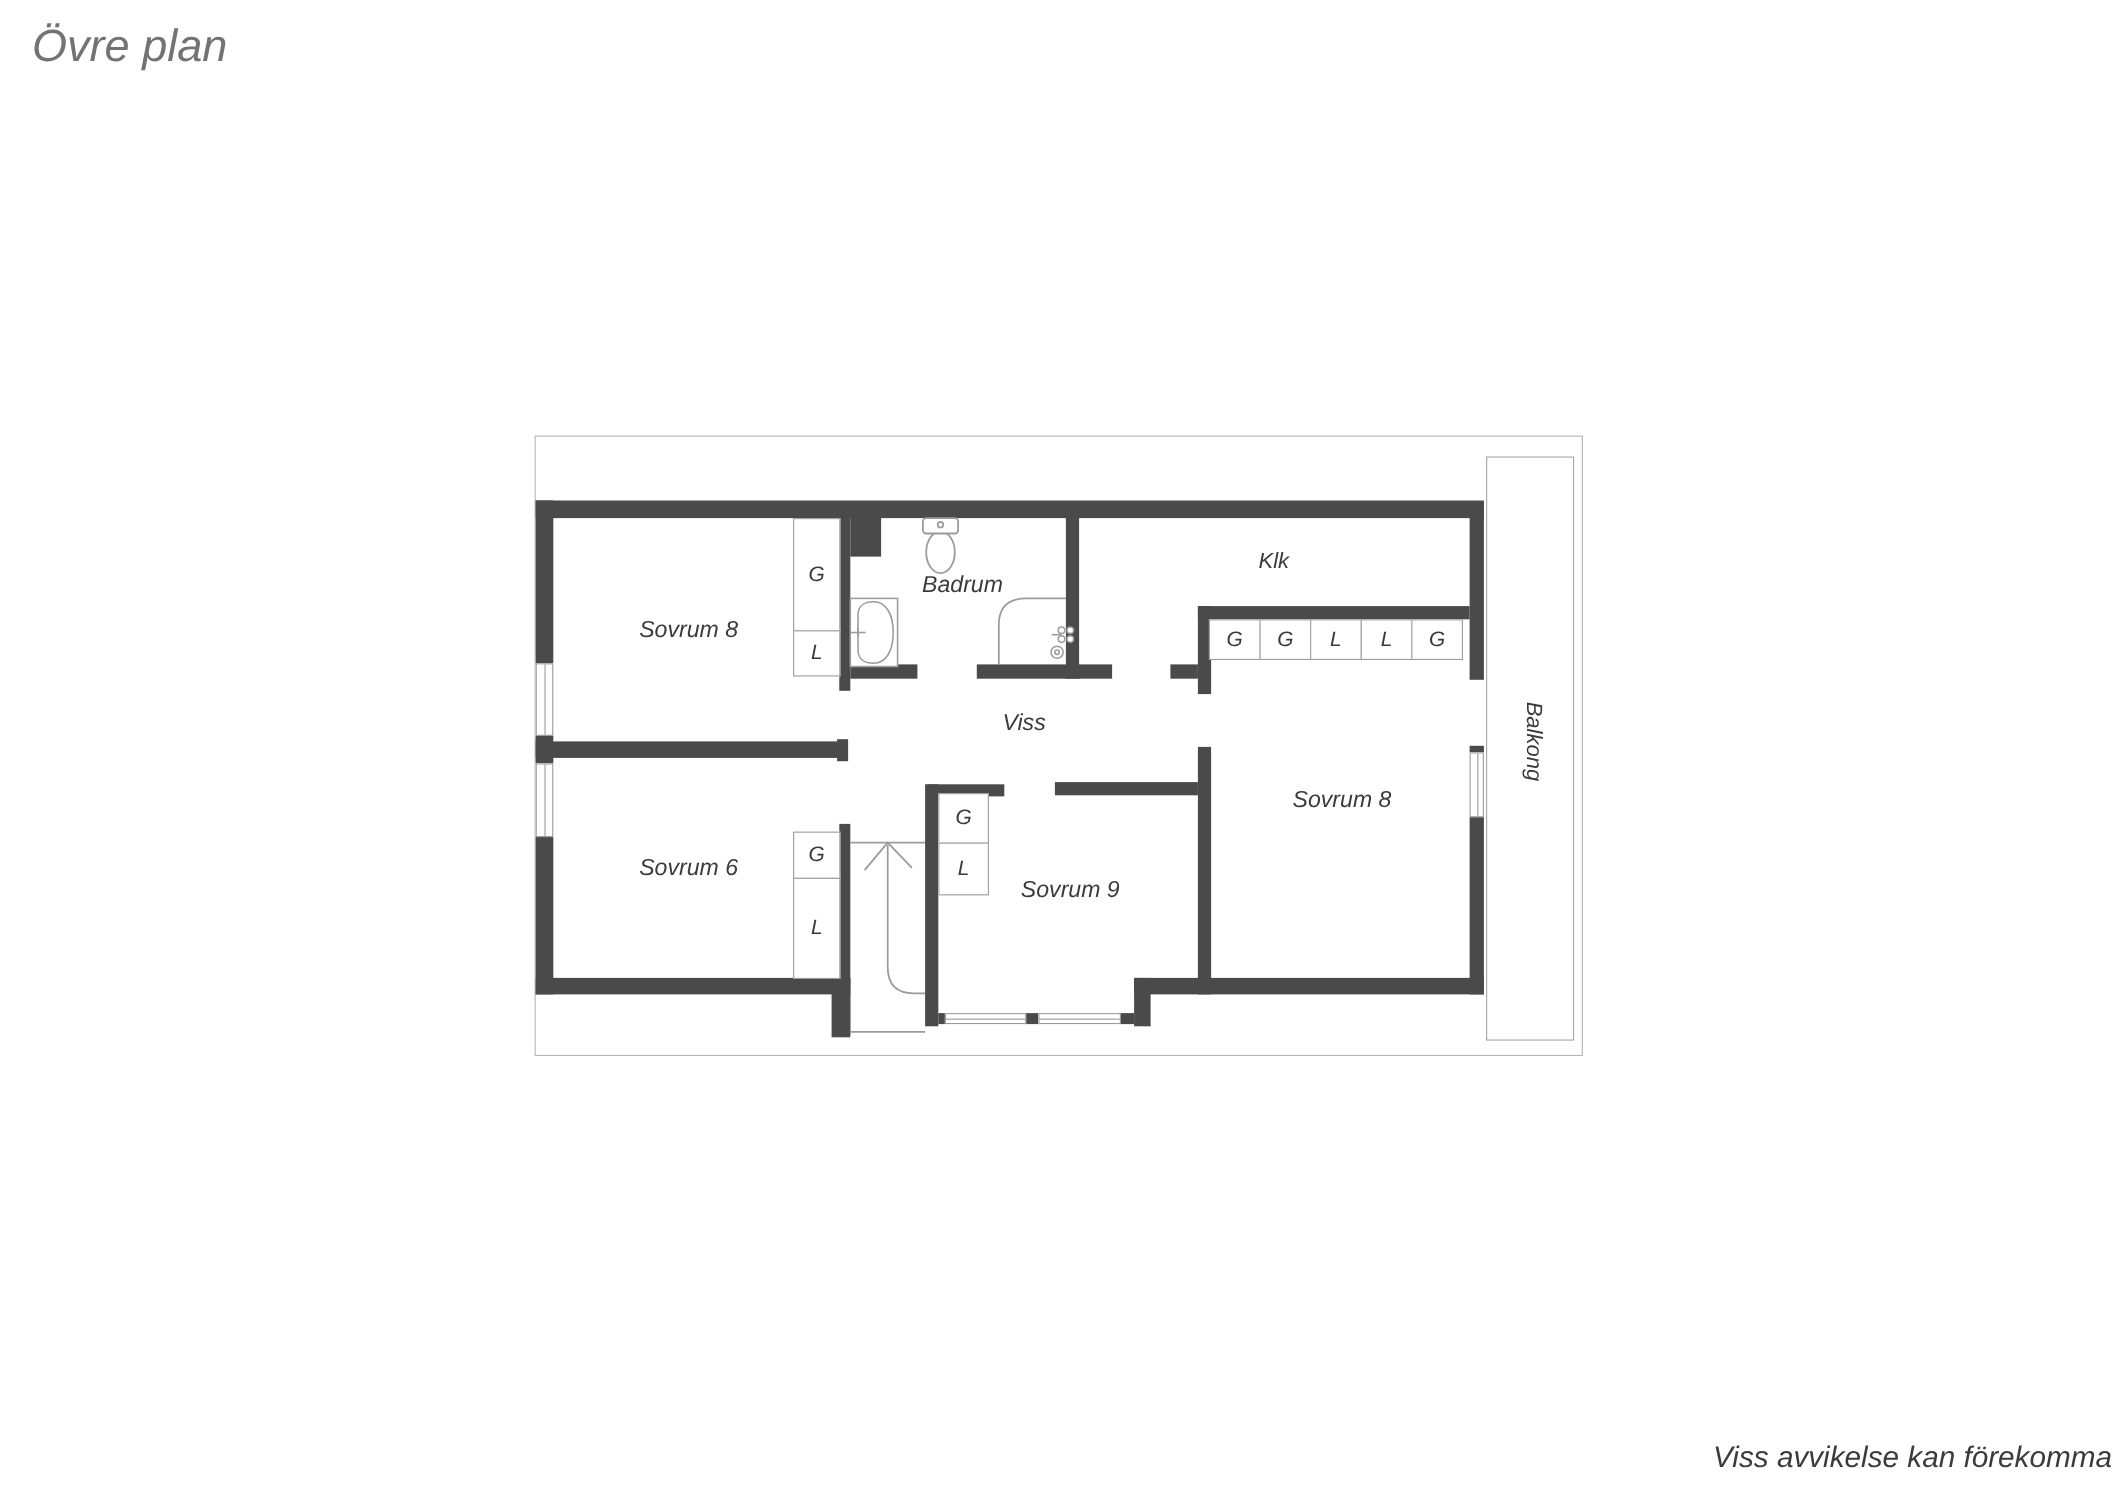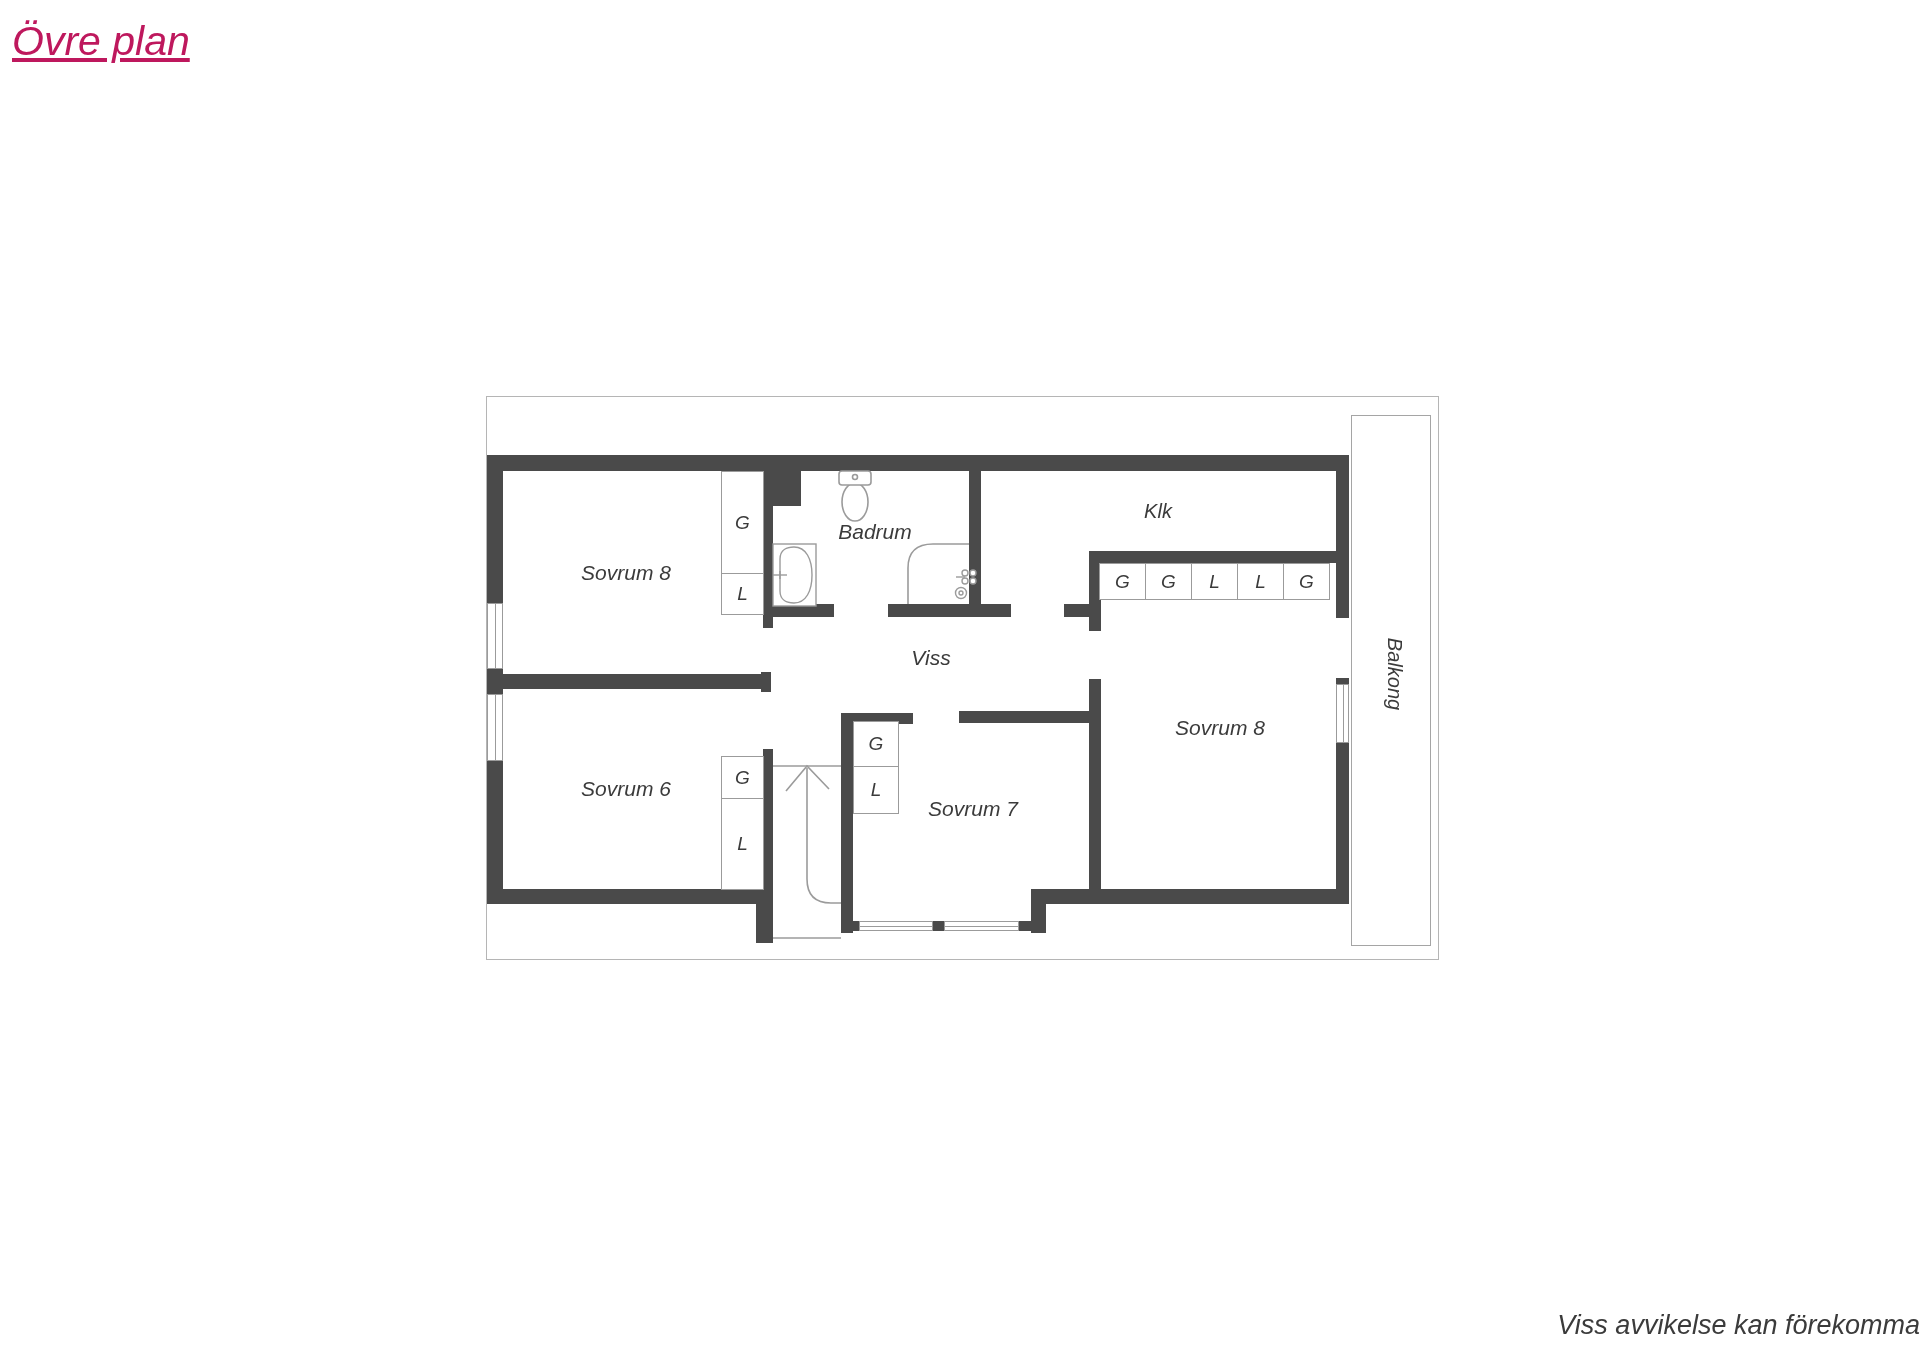--- a/index.html
+++ b/index.html
@@ -1,20 +1,20 @@
 <!DOCTYPE html>
 <html><head>
 <meta charset="utf-8">
 <style>
   html,body{margin:0;padding:0;background:#ffffff;}
   body{width:1920px;height:1357px;position:relative;overflow:hidden;
        font-family:"Liberation Sans", sans-serif;color:#3b3b3b;}
   .lbl{position:absolute;transform:translate(-50%,-50%);font-style:italic;
        color:#3b3b3b;white-space:nowrap;}
-  #title{position:absolute;left:12px;top:18px;font-size:41px;font-style:italic;color:#be185d;text-decoration:underline;}
+  #title{position:absolute;left:29px;top:18px;font-size:41px;font-style:italic;color:#737373;}
   #footer{position:absolute;left:0;top:1310px;width:100%;text-align:right;
           font-size:27px;font-style:italic;color:#3b3b3b;}
   #plan{position:absolute;left:486px;top:396px;width:951px;height:562px;
         border:1px solid #b5b5b5;background:#ffffff;}
   .wall{position:absolute;background:#4a4a4a;}
   .win{position:absolute;background:#ffffff;border:1px solid #9b9b9b;box-sizing:border-box;}
   .win .mull{position:absolute;background:#9b9b9b;}
   .box{position:absolute;border:1px solid #9b9b9b;box-sizing:border-box;background:#ffffff;
        display:flex;align-items:center;justify-content:center;
        font-style:italic;font-size:19px;color:#3b3b3b;}
@@ -149,21 +149,21 @@
       <circle cx="486" cy="176" r="3"></circle>
       <circle cx="478" cy="184" r="3"></circle>
       <circle cx="486" cy="184" r="3"></circle>
       <circle cx="474" cy="196" r="5.5"></circle>
       <circle cx="474" cy="196" r="2"></circle>
     </g>
   </svg>
 
   <div class="lbl room" style="left:139px;top:176px;">Sovrum 8</div>
   <div class="lbl room" style="left:139px;top:392px;">Sovrum 6</div>
-  <div class="lbl room" style="left:486px;top:412px;">Sovrum 7</div>
+  <div class="lbl room" style="left:486px;top:412px;">Sovrum 9</div>
   <div class="lbl room" style="left:733px;top:331px;">Sovrum 8</div>
   <div class="lbl room" style="left:388px;top:135px;">Badrum</div>
   <div class="lbl room" style="left:444px;top:261px;">Viss</div>
   <div class="lbl small" style="left:671px;top:114px;">Klk</div>
   <div class="lbl small" style="left:907px;top:277px;transform:translate(-50%,-50%) rotate(90deg);">Balkong</div>
 </div>
 
 <div id="footer">Viss avvikelse kan förekomma</div>
 
 </body></html>

